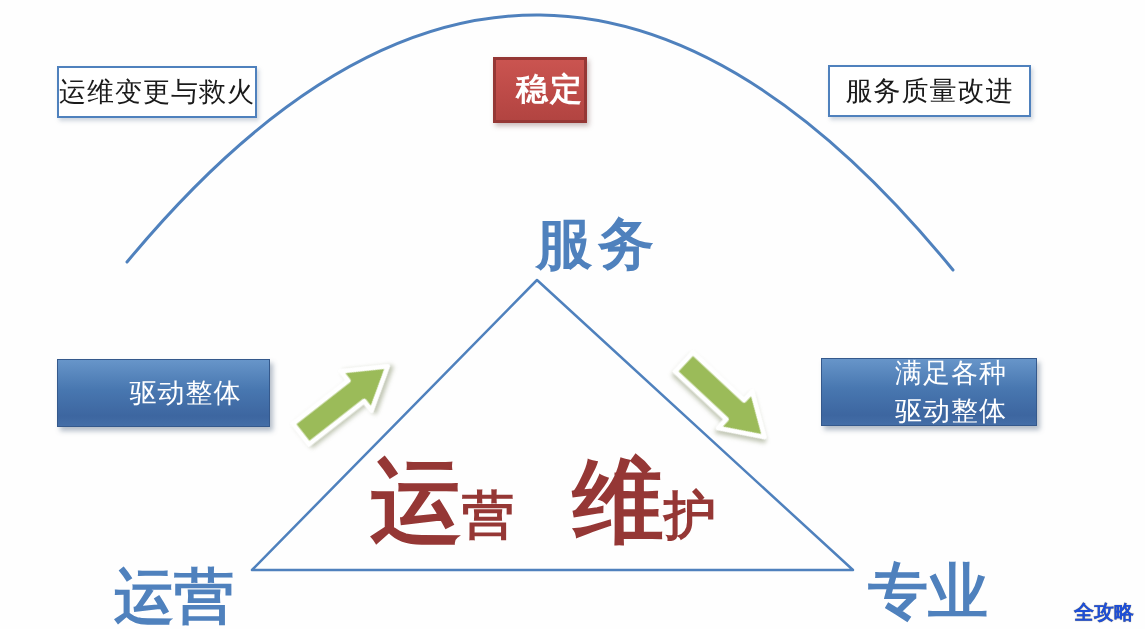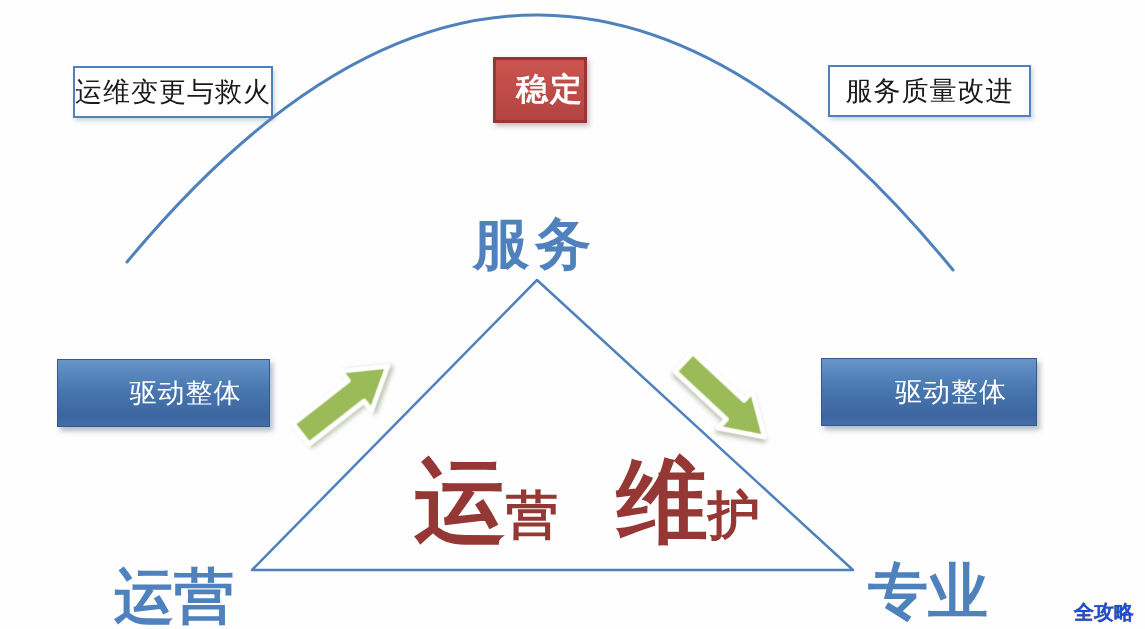--- a/index.html
+++ b/index.html
@@ -23,40 +23,40 @@
   .callout {
     position: absolute;
     background: #ffffff;
     border: 2px solid #4f81bd;
     box-shadow: 2px 3px 4px rgba(120,140,165,0.35);
     display: flex; align-items: center; justify-content: center;
     font-size: 27px; color: #1a1a1a;
     white-space: nowrap;
     letter-spacing: 1px;
   }
-  .callout-topleft  { left: 57px;  top: 66px; width: 200px; height: 52px; margin-left: 16px; }
+  .callout-topleft  { left: 57px;  top: 66px; width: 200px; height: 52px; }
   .callout-topright { left: 828px; top: 65px; width: 203px; height: 52px; }
 
   
   .stable-box {
     position: absolute;
     left: 493px; top: 57px; width: 94px; height: 66px;
     background: linear-gradient(180deg, #ca5450 0%, #bc4a47 60%, #b24441 100%);
     border: 3px solid #953735;
     box-shadow: 2px 3px 5px rgba(100,60,60,0.35);
     display: flex; align-items: center; justify-content: flex-end;
     color: #ffffff; font-size: 32px; font-weight: bold;
     letter-spacing: 2px;
   }
 
   
   .apex-word {
     position: absolute;
     left: 410px; top: 207px; width: 250px;
-    text-align: center;
+    text-align: right;
     color: #4f81bd;
     font-size: 56px; font-weight: 600;
     letter-spacing: 6px;
   }
 
   
   .blue-box {
     position: absolute;
     height: 68px;
     background: linear-gradient(180deg, #6795c9 0%, #4877b0 45%, #3d66a0 85%, #446ea7 100%);
@@ -71,21 +71,20 @@
   .blue-box-left  { left: 57px;  top: 359px; width: 213px; }
   .blue-box-right { left: 821px; top: 358px; width: 216px; }
 
   
   .center-words {
     position: absolute;
     left: 370px; top: 440px; width: 380px;
     color: #953735;
     font-weight: bold;
     white-space: nowrap;
-    margin-left: 44px;
   }
   .center-words .big   { font-size: 92px; }
   .center-words .small { font-size: 52px; }
   .center-words .gap   { display: inline-block; width: 58px; }
 
   
   .corner-word {
     position: absolute;
     color: #4f81bd;
     font-size: 60px; font-weight: 600;
@@ -136,20 +135,21 @@
     <span>服务质量改进</span>
   </div>
 
   <div class="apex-word">服务</div>
 
   <div class="blue-box blue-box-left">
     <span>驱动整体</span>
   </div>
 
   <div class="blue-box blue-box-right">
+    <span>满足各种</span>
     <span>驱动整体</span>
   </div>
 
   <div class="center-words">
     <span class="big">运</span><span class="small">营</span><span class="gap"></span><span class="big">维</span><span class="small">护</span>
   </div>
 
   <div class="corner-word corner-word-left">运营</div>
 
   <div class="corner-word corner-word-right">专业</div>

